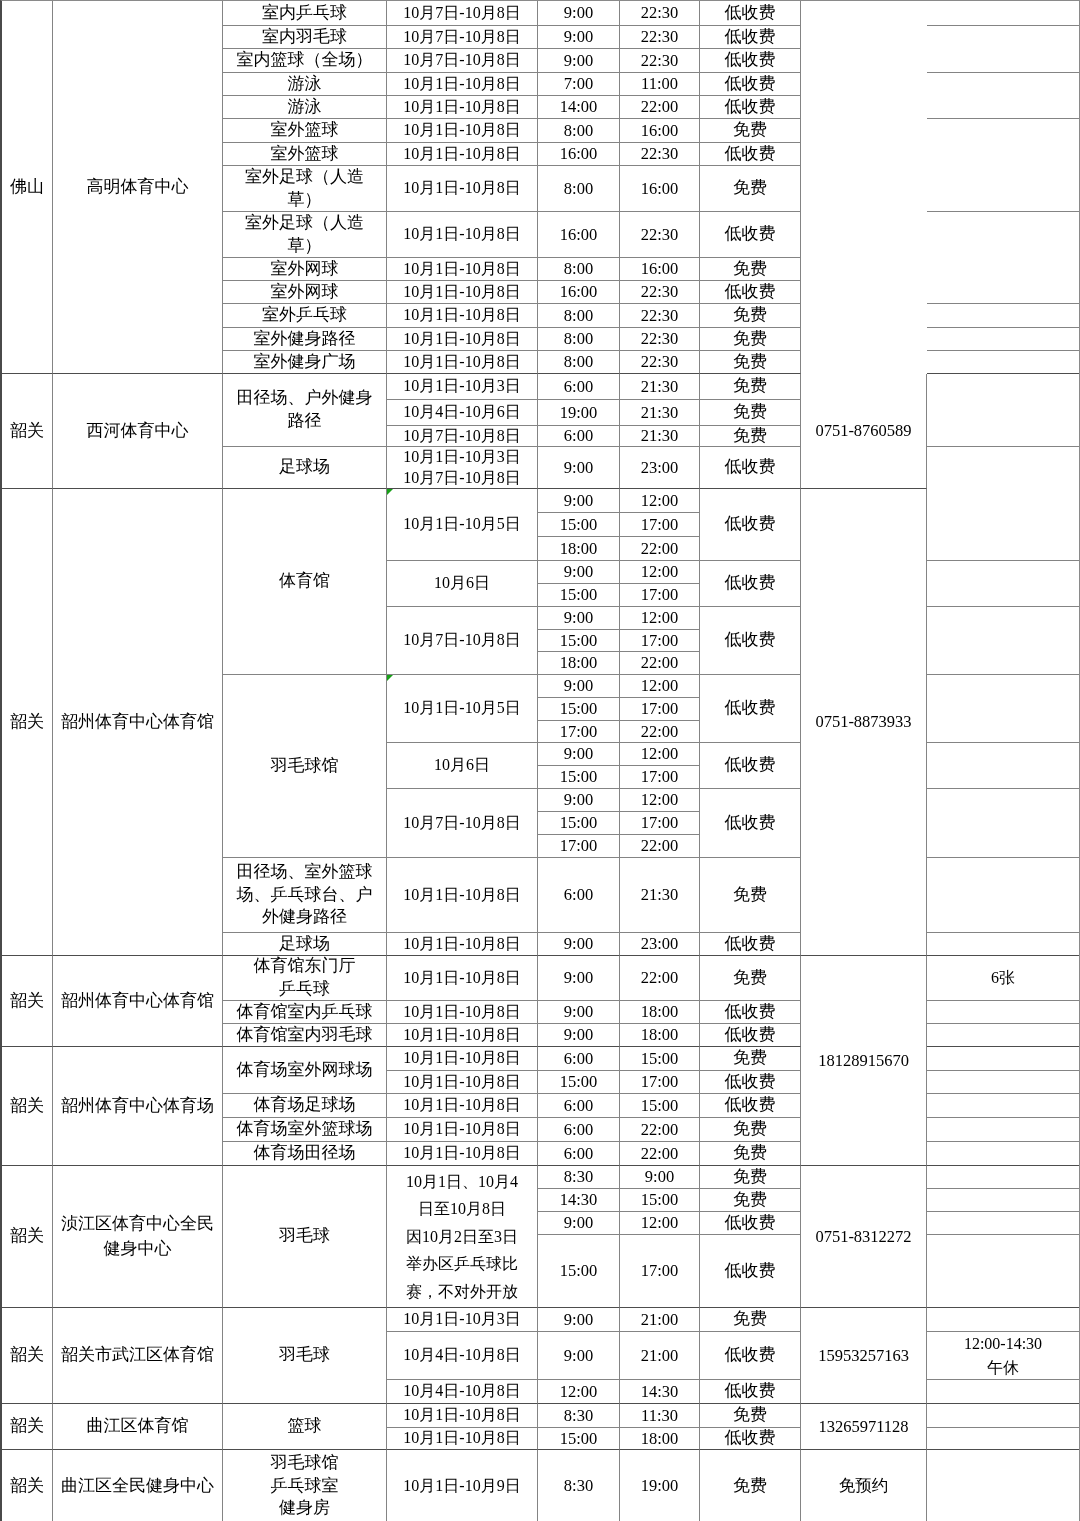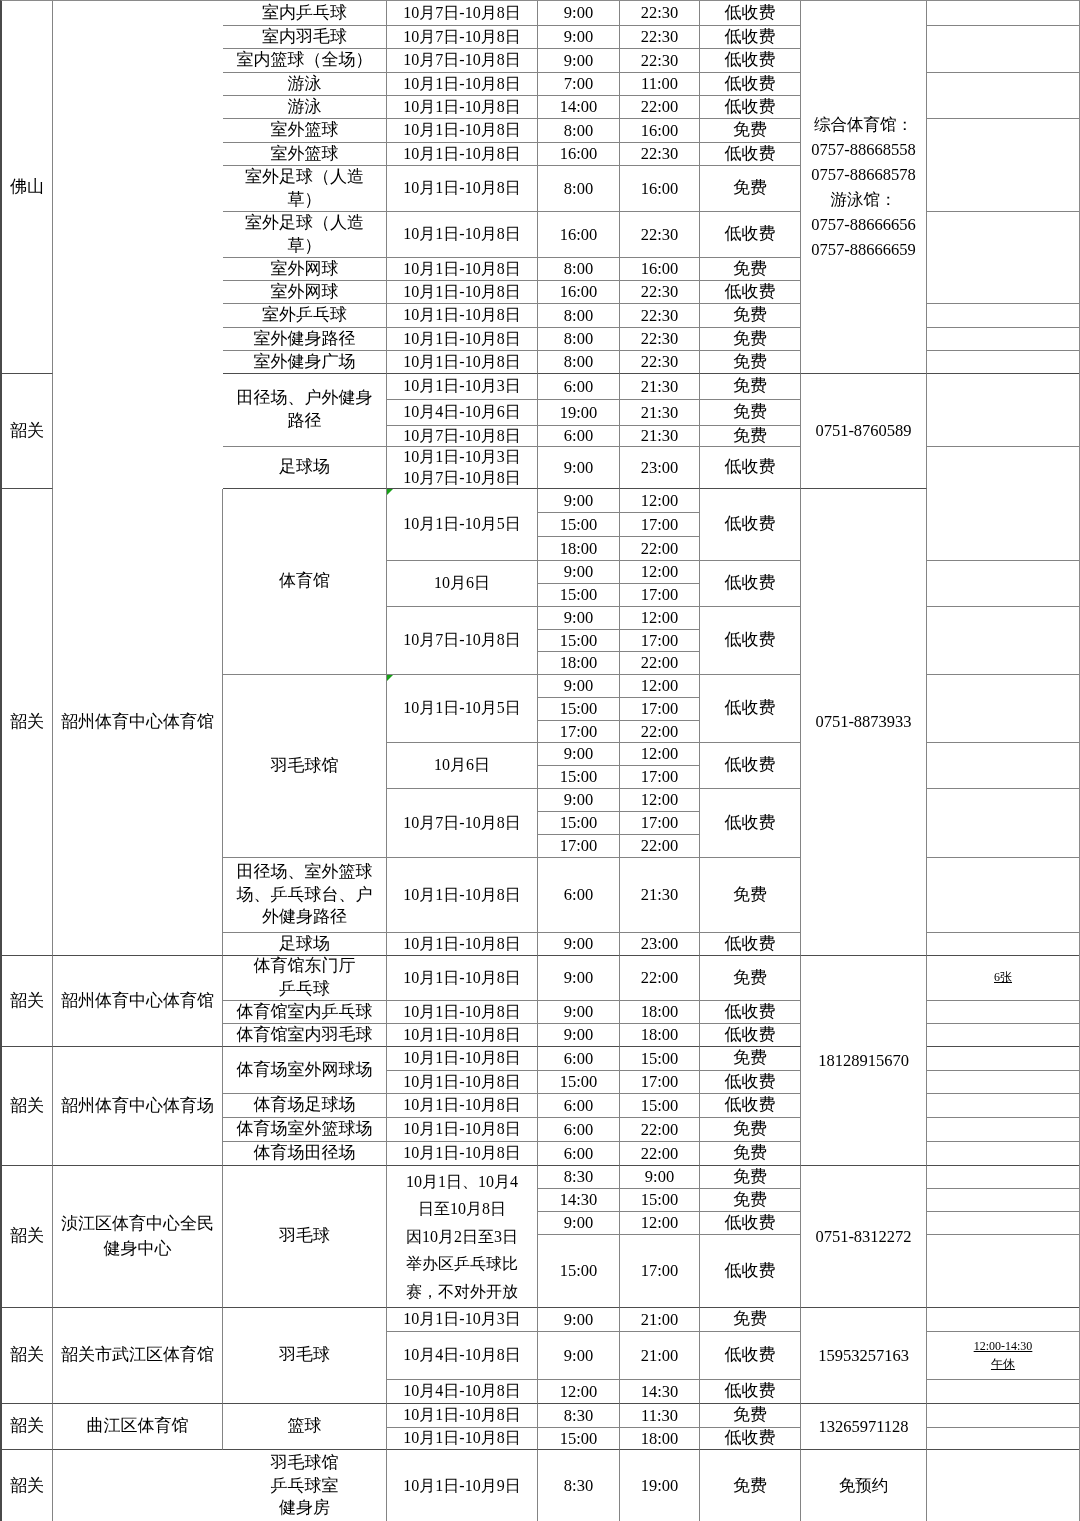--- a/index.html
+++ b/index.html
@@ -32,32 +32,33 @@
     padding:0 2px;
   }
   .cell.col9{border-right:none;}
   .cell.sec-end{border-bottom:1px solid #4d4d4d;}
   .cell.last-row{border-bottom:none;}
   .col4{font-size:16px;line-height:1.3;}
   .col4.loose{line-height:1.72;}
   .col3{line-height:1.33;}
   .col5,.col6{font-size:16.5px;}
   .col8{font-size:16.5px;line-height:1.52;}
-  .col9{font-size:12px;text-decoration:underline;}
+  .col9{font-size:16px;}
   .tri{
     position:absolute;top:0;left:0;width:0;height:0;
     border-top:6px solid #18a018;border-right:6px solid transparent;
   }
 </style>
 </head>
 <body>
 
 <div class="page">
   <div class="grid" id="grid" style="grid-template-rows: 25px 23px 24px 23px 23px 24px 23px 46px 46px 23px 23px 24px 23px 23px 26px 26px 21px 42px 24px 24px 24px 23px 23px 23px 22px 23px 23px 23px 22px 23px 23px 23px 23px 23px 75px 23px 45px 23px 23px 24px 23px 24px 24px 24px 23px 23px 23px 73px 24px 48px 24px 24px 22px 72px;">
       <div class="cell col1 sec-end" style="grid-area: 1 / 1 / span 14;"><span class="txt">佛山</span></div>
+      <div class="cell col2 sec-end" style="grid-area: 1 / 2 / span 14;"><span class="txt">高明体育中心</span></div>
       <div class="cell col3" style="grid-area: 1 / 3 / span 1;"><span class="txt">室内乒乓球</span></div>
       <div class="cell col4" style="grid-area: 1 / 4 / span 1;"><span class="txt">10月7日-10月8日</span></div>
       <div class="cell col5" style="grid-area: 1 / 5 / span 1;"><span class="txt">9:00</span></div>
       <div class="cell col6" style="grid-area: 1 / 6 / span 1;"><span class="txt">22:30</span></div>
       <div class="cell col7" style="grid-area: 1 / 7 / span 1;"><span class="txt">低收费</span></div>
       <div class="cell col3" style="grid-area: 2 / 3 / span 1;"><span class="txt">室内羽毛球</span></div>
       <div class="cell col4" style="grid-area: 2 / 4 / span 1;"><span class="txt">10月7日-10月8日</span></div>
       <div class="cell col5" style="grid-area: 2 / 5 / span 1;"><span class="txt">9:00</span></div>
       <div class="cell col6" style="grid-area: 2 / 6 / span 1;"><span class="txt">22:30</span></div>
       <div class="cell col7" style="grid-area: 2 / 7 / span 1;"><span class="txt">低收费</span></div>
@@ -116,35 +117,30 @@
       <div class="cell col3" style="grid-area: 13 / 3 / span 1;"><span class="txt">室外健身路径</span></div>
       <div class="cell col4" style="grid-area: 13 / 4 / span 1;"><span class="txt">10月1日-10月8日</span></div>
       <div class="cell col5" style="grid-area: 13 / 5 / span 1;"><span class="txt">8:00</span></div>
       <div class="cell col6" style="grid-area: 13 / 6 / span 1;"><span class="txt">22:30</span></div>
       <div class="cell col7" style="grid-area: 13 / 7 / span 1;"><span class="txt">免费</span></div>
       <div class="cell col3 sec-end" style="grid-area: 14 / 3 / span 1;"><span class="txt">室外健身广场</span></div>
       <div class="cell col4 sec-end" style="grid-area: 14 / 4 / span 1;"><span class="txt">10月1日-10月8日</span></div>
       <div class="cell col5 sec-end" style="grid-area: 14 / 5 / span 1;"><span class="txt">8:00</span></div>
       <div class="cell col6 sec-end" style="grid-area: 14 / 6 / span 1;"><span class="txt">22:30</span></div>
       <div class="cell col7 sec-end" style="grid-area: 14 / 7 / span 1;"><span class="txt">免费</span></div>
-      <div class="cell col8 sec-end" style="grid-area: 1 / 8 / span 14;"><span class="txt">综合体育馆：
-0757-88668558
-0757-88668578
-游泳馆：
-0757-88666656
-0757-88666659</span></div>
       <div class="cell col9" style="grid-area: 1 / 9 / span 1;"></div>
       <div class="cell col9" style="grid-area: 2 / 9 / span 2;"></div>
       <div class="cell col9" style="grid-area: 4 / 9 / span 2;"></div>
       <div class="cell col9" style="grid-area: 6 / 9 / span 3;"></div>
       <div class="cell col9" style="grid-area: 9 / 9 / span 3;"></div>
       <div class="cell col9" style="grid-area: 12 / 9 / span 1;"></div>
       <div class="cell col9" style="grid-area: 13 / 9 / span 1;"></div>
       <div class="cell col9 sec-end" style="grid-area: 14 / 9 / span 1;"></div>
       <div class="cell col1 sec-end" style="grid-area: 15 / 1 / span 4;"><span class="txt">韶关</span></div>
+      <div class="cell col2 sec-end" style="grid-area: 15 / 2 / span 4;"><span class="txt">西河体育中心</span></div>
       <div class="cell col3" style="grid-area: 15 / 3 / span 3;"><span class="txt">田径场、户外健身
 路径</span></div>
       <div class="cell col4" style="grid-area: 15 / 4 / span 1;"><span class="txt">10月1日-10月3日</span></div>
       <div class="cell col5" style="grid-area: 15 / 5 / span 1;"><span class="txt">6:00</span></div>
       <div class="cell col6" style="grid-area: 15 / 6 / span 1;"><span class="txt">21:30</span></div>
       <div class="cell col7" style="grid-area: 15 / 7 / span 1;"><span class="txt">免费</span></div>
       <div class="cell col4" style="grid-area: 16 / 4 / span 1;"><span class="txt">10月4日-10月6日</span></div>
       <div class="cell col5" style="grid-area: 16 / 5 / span 1;"><span class="txt">19:00</span></div>
       <div class="cell col6" style="grid-area: 16 / 6 / span 1;"><span class="txt">21:30</span></div>
       <div class="cell col7" style="grid-area: 16 / 7 / span 1;"><span class="txt">免费</span></div>
@@ -336,20 +332,21 @@
       <div class="cell col6" style="grid-area: 52 / 6 / span 1;"><span class="txt">11:30</span></div>
       <div class="cell col7" style="grid-area: 52 / 7 / span 1;"><span class="txt">免费</span></div>
       <div class="cell col4 sec-end" style="grid-area: 53 / 4 / span 1;"><span class="txt">10月1日-10月8日</span></div>
       <div class="cell col5 sec-end" style="grid-area: 53 / 5 / span 1;"><span class="txt">15:00</span></div>
       <div class="cell col6 sec-end" style="grid-area: 53 / 6 / span 1;"><span class="txt">18:00</span></div>
       <div class="cell col7 sec-end" style="grid-area: 53 / 7 / span 1;"><span class="txt">低收费</span></div>
       <div class="cell col8 sec-end" style="grid-area: 52 / 8 / span 2;"><span class="txt">13265971128</span></div>
       <div class="cell col9" style="grid-area: 52 / 9 / span 1;"></div>
       <div class="cell col9 sec-end" style="grid-area: 53 / 9 / span 1;"></div>
       <div class="cell col1 last-row" style="grid-area: 54 / 1 / span 1;"><span class="txt">韶关</span></div>
+      <div class="cell col2 last-row" style="grid-area: 54 / 2 / span 1;"><span class="txt">曲江区全民健身中心</span></div>
       <div class="cell col3 last-row" style="grid-area: 54 / 3 / span 1;"><span class="txt">羽毛球馆
 乒乓球室
 健身房</span></div>
       <div class="cell col4 last-row" style="grid-area: 54 / 4 / span 1;"><span class="txt">10月1日-10月9日</span></div>
       <div class="cell col5 last-row" style="grid-area: 54 / 5 / span 1;"><span class="txt">8:30</span></div>
       <div class="cell col6 last-row" style="grid-area: 54 / 6 / span 1;"><span class="txt">19:00</span></div>
       <div class="cell col7 last-row" style="grid-area: 54 / 7 / span 1;"><span class="txt">免费</span></div>
       <div class="cell col8 last-row" style="grid-area: 54 / 8 / span 1;"><span class="txt">免预约</span></div>
       <div class="cell col9 last-row" style="grid-area: 54 / 9 / span 1;"></div>
     </div>

